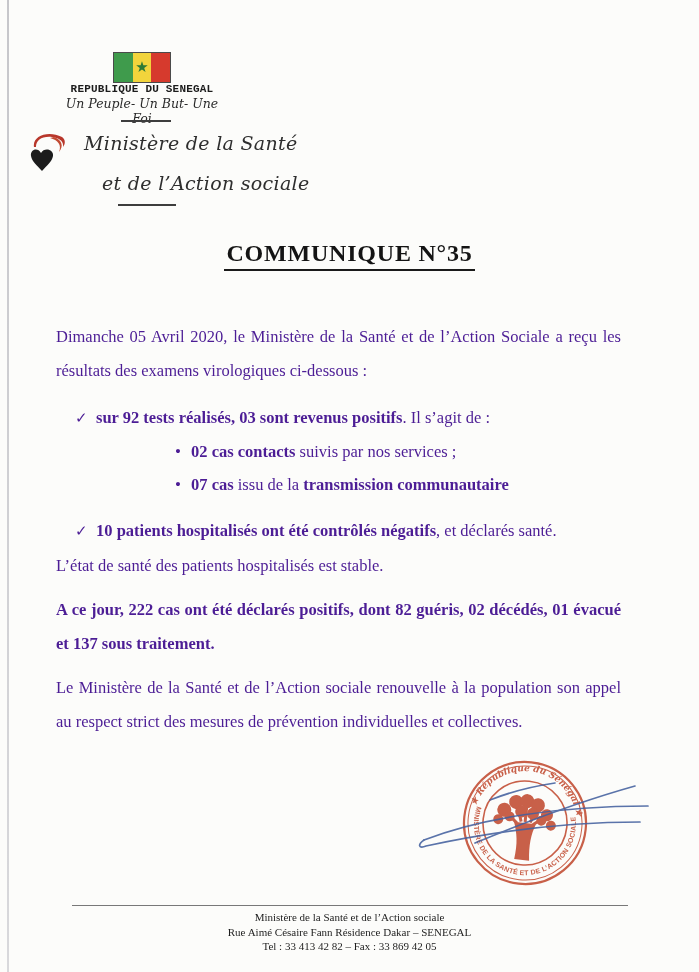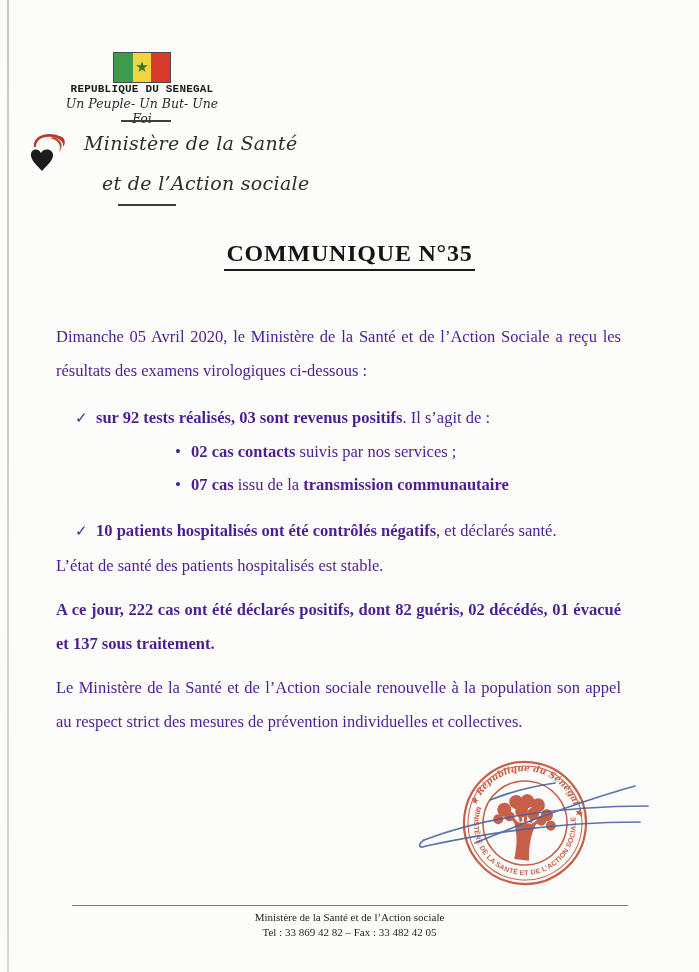--- a/index.html
+++ b/index.html
@@ -151,15 +151,16 @@
       <path d="M 253 36 C 165 36 85 48 29 70"></path>
       <path d="M 29 70 c -7 5 -5 9 2 6 C 105 60 180 52 245 52"></path>
       <path d="M 80 73 C 140 48 190 30 240 16"></path>
       <path d="M 95 30 C 115 22 140 16 160 13"></path>
     </g>
   </svg>
 
   <div class="footer-rule"></div>
   <div class="footer">
     <div>Ministère de la Santé et de l’Action sociale</div>
-    <div>Tel : 33 869 42 82 – Fax : 33 482 42 05</div>
+    <div>Rue Aimé Césaire Fann Résidence Dakar – SENEGAL</div>
+    <div>Tel : 33 413 42 82 – Fax : 33 869 42 05</div>
   </div>
 </div>
 
 </body></html>

